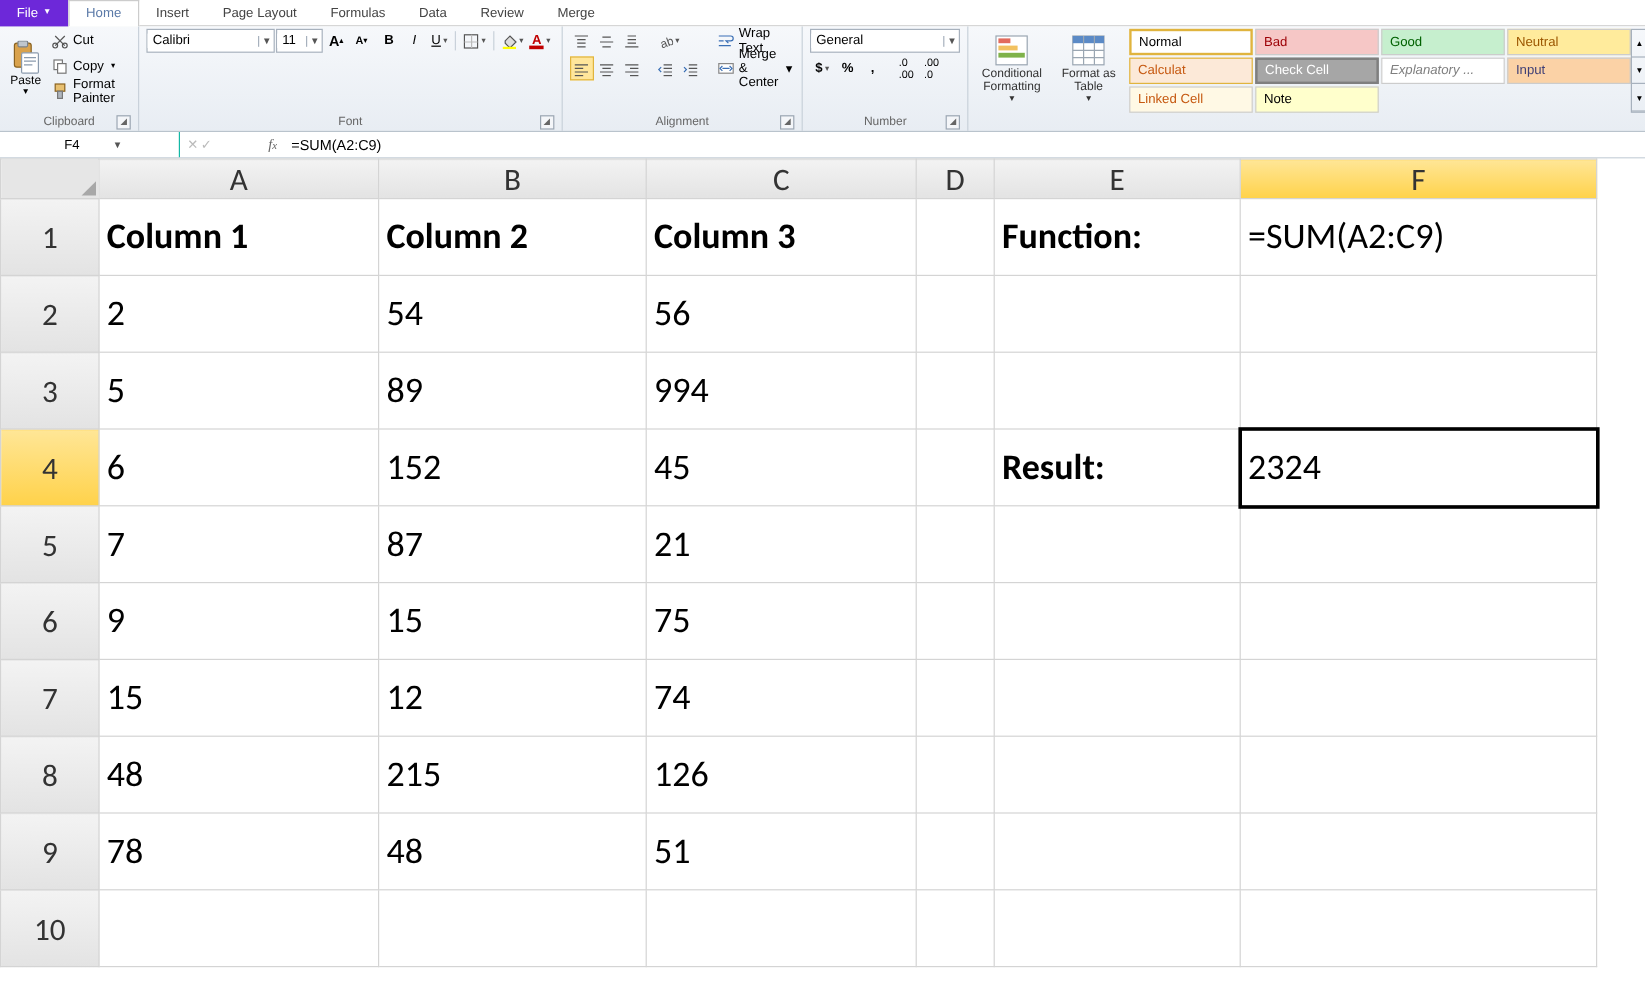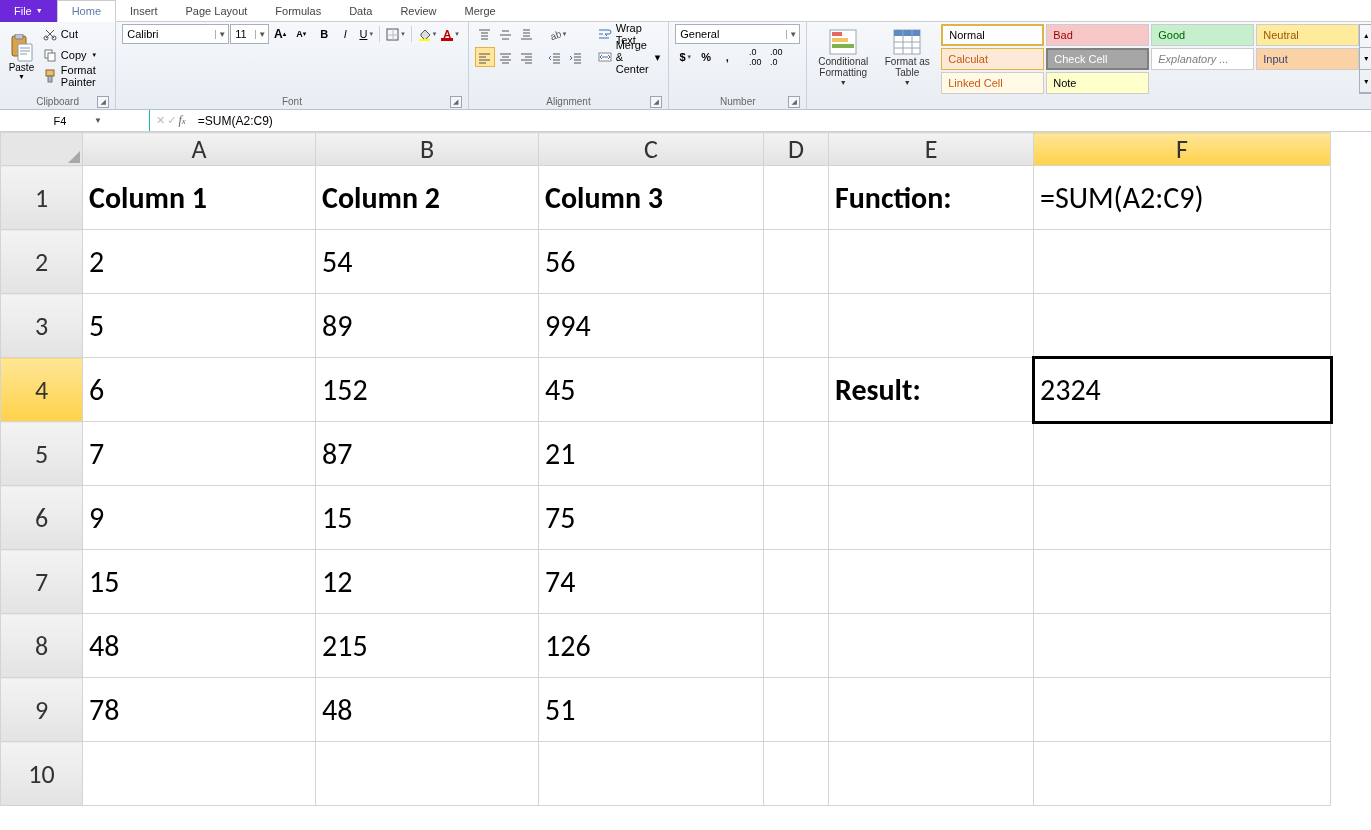--- a/index.html
+++ b/index.html
@@ -59,21 +59,21 @@
 .sc-note { background:#ffffcc; color:#000; }
 .gallery-more { width:14px; display:flex; flex-direction:column; border:1px solid #a7b1bd; }
 .gallery-more div { flex:1; display:flex; align-items:center; justify-content:center; font-size:8px; border-bottom:1px solid #a7b1bd; }
 
 
 .fx-bar { display:flex; align-items:center; height:22px; border-bottom:1px solid #c9d1da; background:#fff; }
 .name-box { width:150px; display:flex; align-items:center; border-right:1px solid #14b8a6; height:100%; }
 .name-box input { width: 90px; border:none; outline:none; text-align:center; font-size:11px; padding-left:30px; }
 .name-box .dd { font-size:8px; padding:0 4px; color:#555; }
 .fx-btns { display:flex; align-items:center; gap:2px; padding:0 6px; color:#888; }
-.fx-label { font-style:italic; font-family:"Times New Roman",serif; font-size:12px; color:#666; }
+.fx-label { font-style:italic; font-family:"Times New Roman",serif; font-size:12px; color:#666;margin-left:45px; }
 .formula-input { flex:1; border:none; outline:none; font-size:12px; padding:2px 6px; }
 
 
 .sheet { font-family: Calibri, sans-serif; }
 .sheet table { border-collapse: collapse; }
 .sheet th, .sheet td { border:1px solid #d4d4d4; }
 .corner { width:82px; height:33px; background:#e6e6e6; border-right:1px solid #a0a0a0; border-bottom:1px solid #a0a0a0; position:relative; }
 .corner::after { content:""; position:absolute; right:2px; bottom:2px; width:0; height:0; border-style:solid; border-width:0 0 12px 12px; border-color: transparent transparent #a8a8a8 transparent; }
 .col-h { background:linear-gradient(#f3f3f3,#e3e3e3); text-align:center; font-size:26px; color:#333; height:33px; font-weight:400; }
 .col-h.sel { background:linear-gradient(#ffe696,#ffd24a); }

